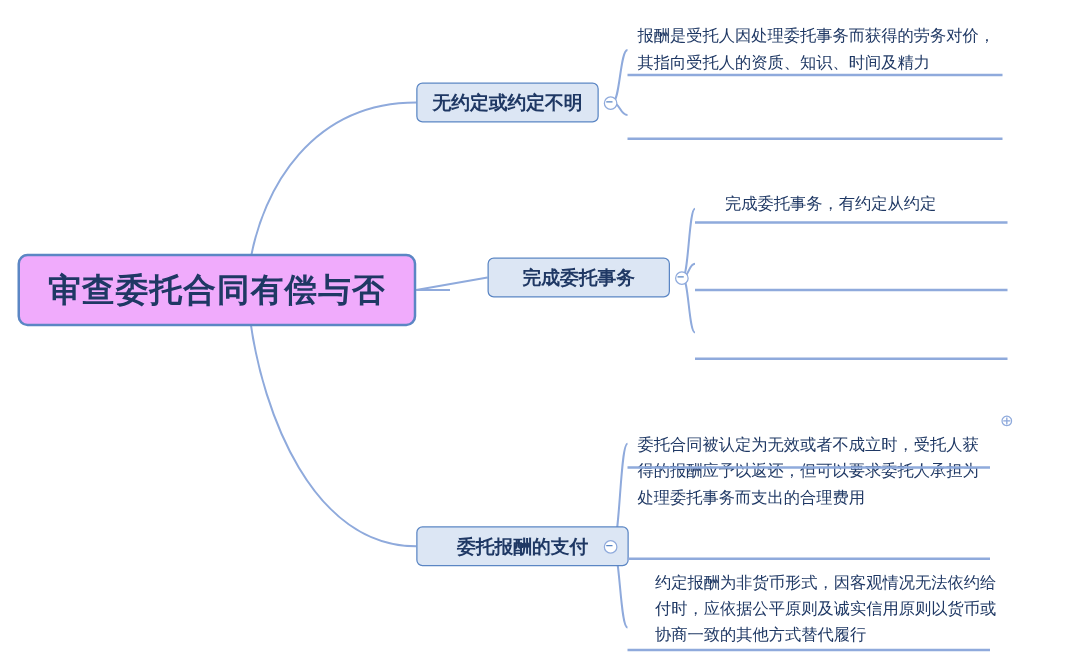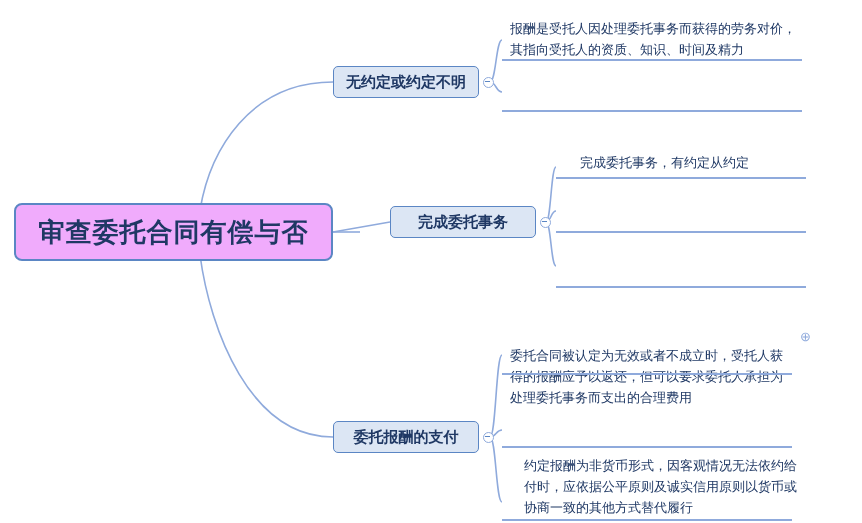--- a/index.html
+++ b/index.html
@@ -54,21 +54,21 @@
     display: flex;
     align-items: center;
     justify-content: center;
     color: #1f3864;
     font-size: 15px;
     font-weight: bold;
     padding: 0 10px;
   }
   .branch-1 { left: 333px; top: 66px; width: 146px; height: 32px; }
   .branch-2 { left: 390px; top: 206px; width: 146px; height: 32px; }
-  .branch-3 { left: 333px; top: 421px; width: 146px; height: 32px; }
+  .branch-3 { left: 333px; top: 421px; width: 170px; height: 32px; }
 
   
   .leaf {
     color: #1f3864;
     font-size: 13px;
     line-height: 21px;
     padding: 4px 6px 4px 8px;
     box-sizing: border-box;
   }
   .leaf-underline {

